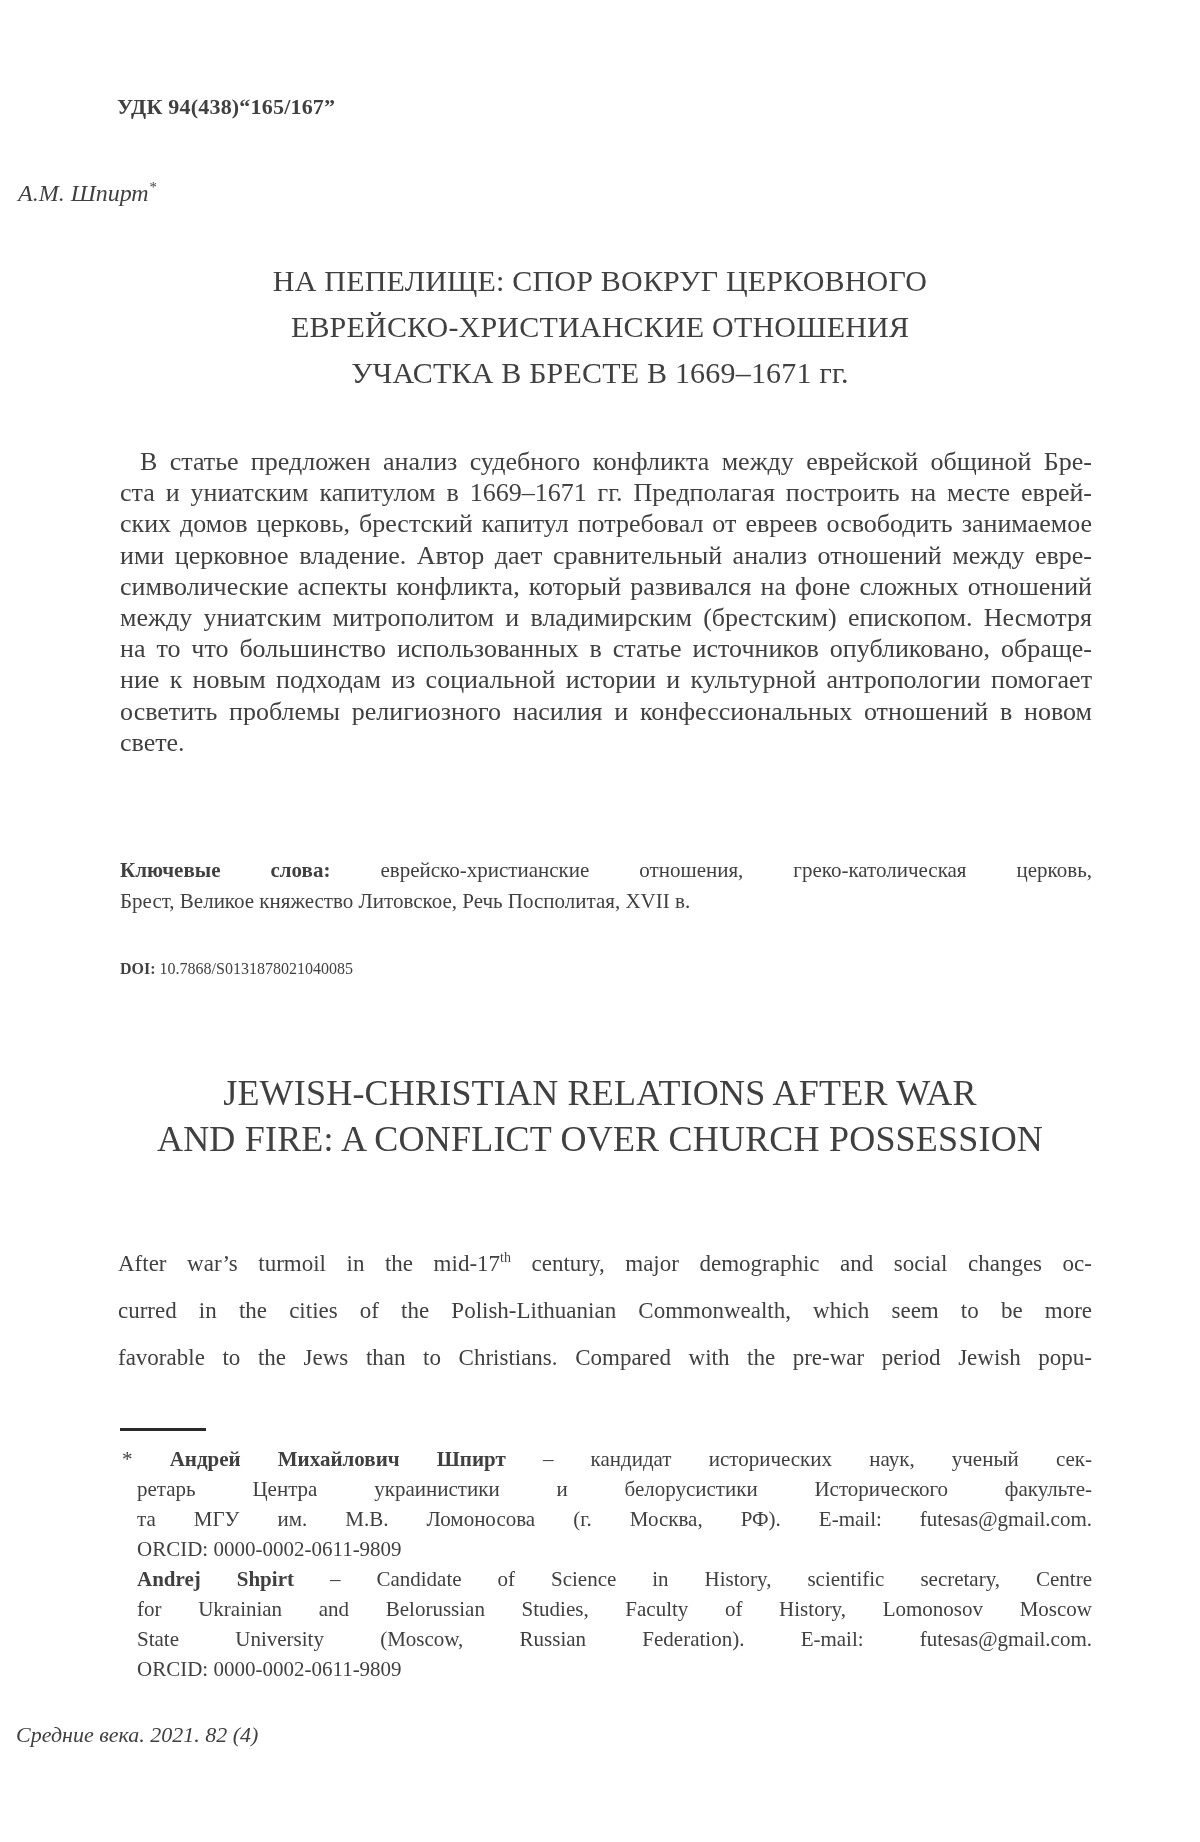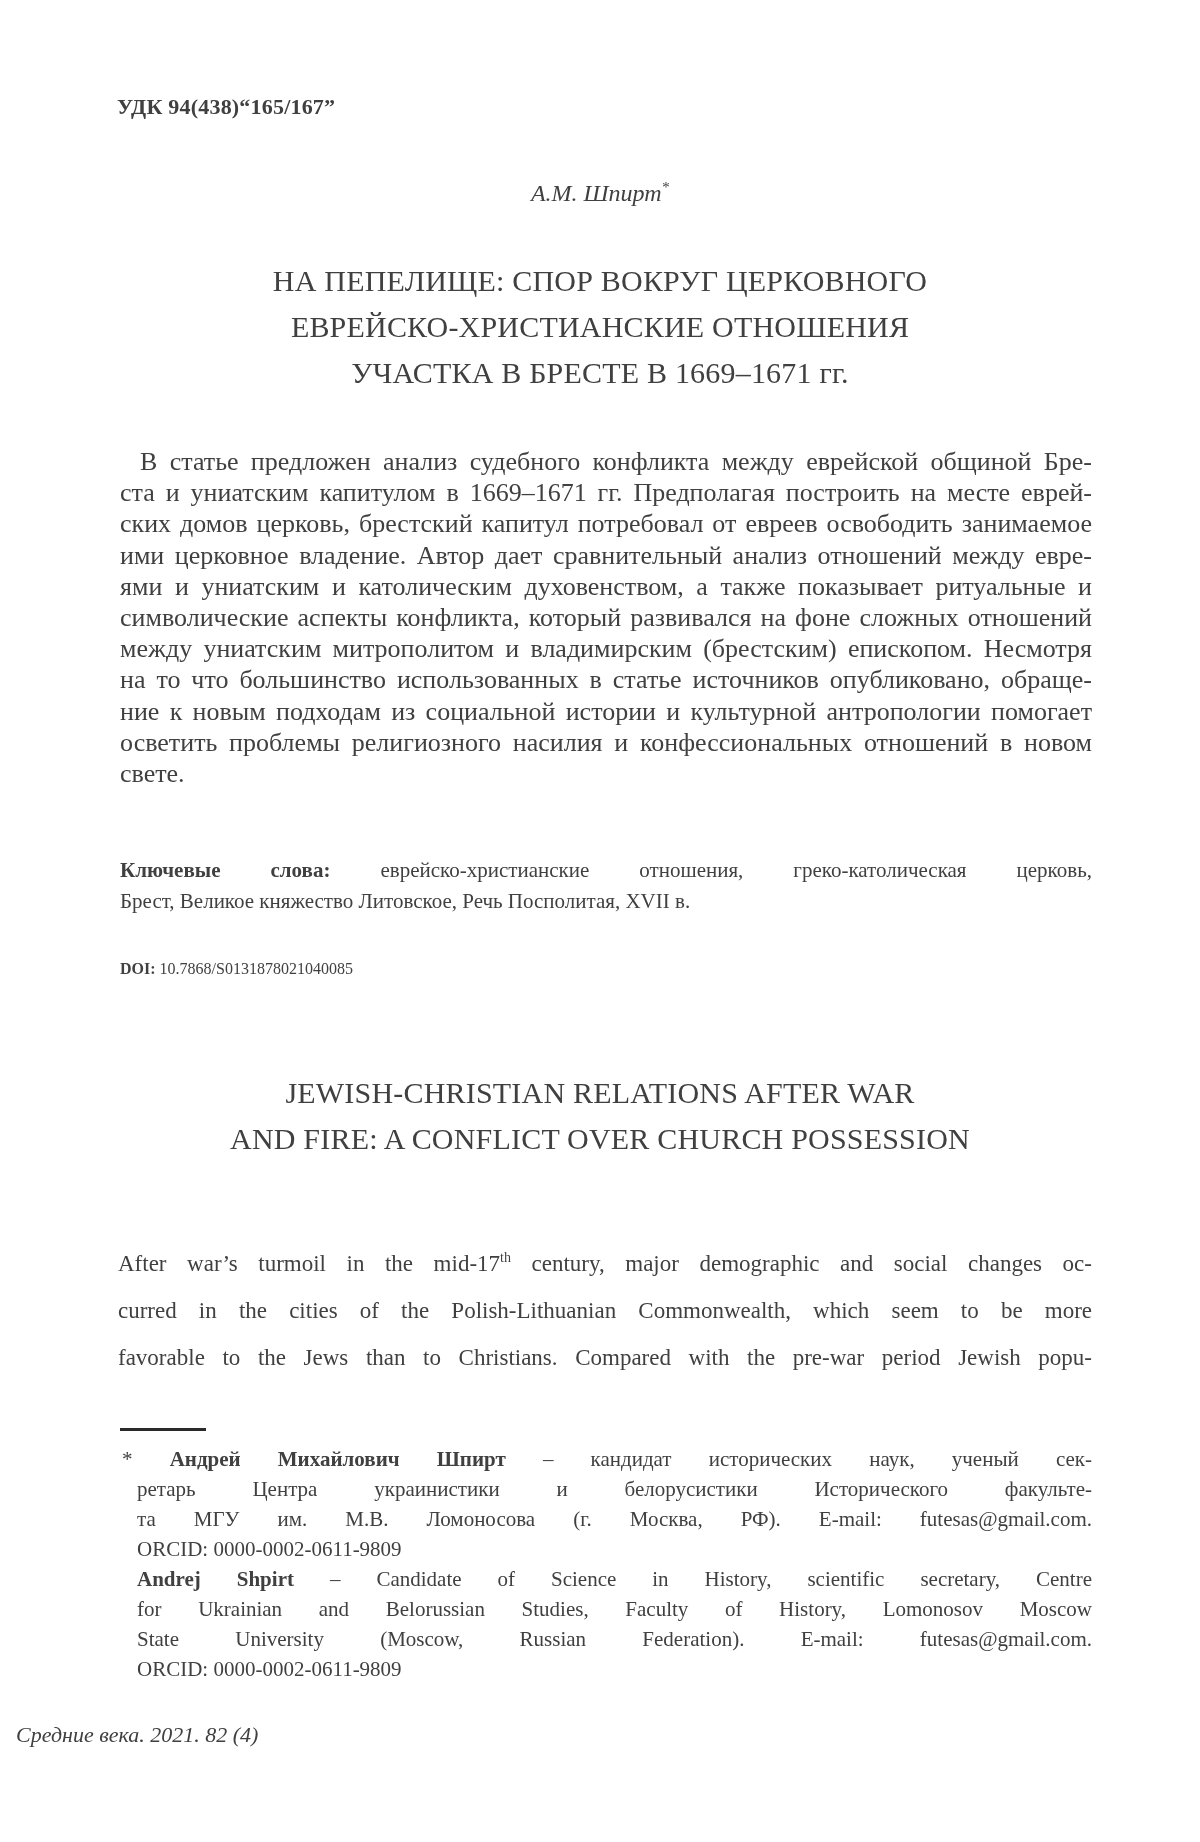--- a/index.html
+++ b/index.html
@@ -9,22 +9,22 @@
     background:#ffffff;
     font-family:Liberation Serif, serif;
     color:#404040;
     overflow:hidden;
   }
   .udc{
     position:absolute;left:117px;top:94px;
     font-size:22px;font-weight:bold;letter-spacing:.2px;
   }
   .author{
-    position:absolute;left:0;right:0;top:180px;
-    text-align:center;font-style:italic;font-size:24px;
+    position:absolute;left:18px;right:0;top:180px;
+    text-align:left;font-style:italic;font-size:24px;
   }
   .author sup{font-size:15px;vertical-align:super;line-height:0;}
   .title-ru{
     position:absolute;left:0;right:0;top:258px;
     text-align:center;font-size:30px;line-height:46px;
     letter-spacing:.2px;
   }
   .abstract-ru{
     position:absolute;left:120px;top:446px;width:972px;
     font-size:26px;line-height:31.2px;
@@ -36,21 +36,21 @@
     font-size:21px;line-height:31.2px;
   }
   .kw-line1{text-align:justify;text-align-last:justify;}
   .b{font-weight:bold;}
   .doi{
     position:absolute;left:120px;top:960px;width:972px;
     font-size:16px;
   }
   .title-en{
     position:absolute;left:0;right:0;top:1070px;
-    text-align:center;font-size:30px;line-height:46px;
+    text-align:center;font-size:36px;line-height:46px;
     letter-spacing:.2px;
   }
   .abstract-en{
     position:absolute;left:118px;top:1240px;width:974px;
     font-size:23px;line-height:47px;
   }
   .abstract-en sup{font-size:14px;vertical-align:super;line-height:0;}
   .fn-rule{
     position:absolute;left:120px;top:1428px;width:86px;height:0;
     border-top:3px solid #2a2a2a;
@@ -78,21 +78,20 @@
     <div>НА ПЕПЕЛИЩЕ: СПОР ВОКРУГ ЦЕРКОВНОГО</div>
     <div>ЕВРЕЙСКО-ХРИСТИАНСКИЕ ОТНОШЕНИЯ</div>
     <div>УЧАСТКА В БРЕСТЕ В 1669–1671 гг.</div>
   </div>
 
   <div class="abstract-ru">
     <div class="just indent">В статье предложен анализ судебного конфликта между еврейской общиной Бре-</div>
     <div class="just">ста и униатским капитулом в 1669–1671 гг. Предполагая построить на месте еврей-</div>
     <div class="just">ских домов церковь, брестский капитул потребовал от евреев освободить занимаемое</div>
     <div class="just">ими церковное владение. Автор дает сравнительный анализ отношений между евре-</div>
-    <div class="just">ями и униатским и католическим духовенством, а также показывает ритуальные и</div>
     <div class="just">символические аспекты конфликта, который развивался на фоне сложных отношений</div>
     <div class="just">между униатским митрополитом и владимирским (брестским) епископом. Несмотря</div>
     <div class="just">на то что большинство использованных в статье источников опубликовано, обраще-</div>
     <div class="just">ние к новым подходам из социальной истории и культурной антропологии помогает</div>
     <div class="just">осветить проблемы религиозного насилия и конфессиональных отношений в новом</div>
     <div>свете.</div>
   </div>
 
   <div class="keywords">
     <div class="kw-line1"><span class="b">Ключевые слова:</span>

